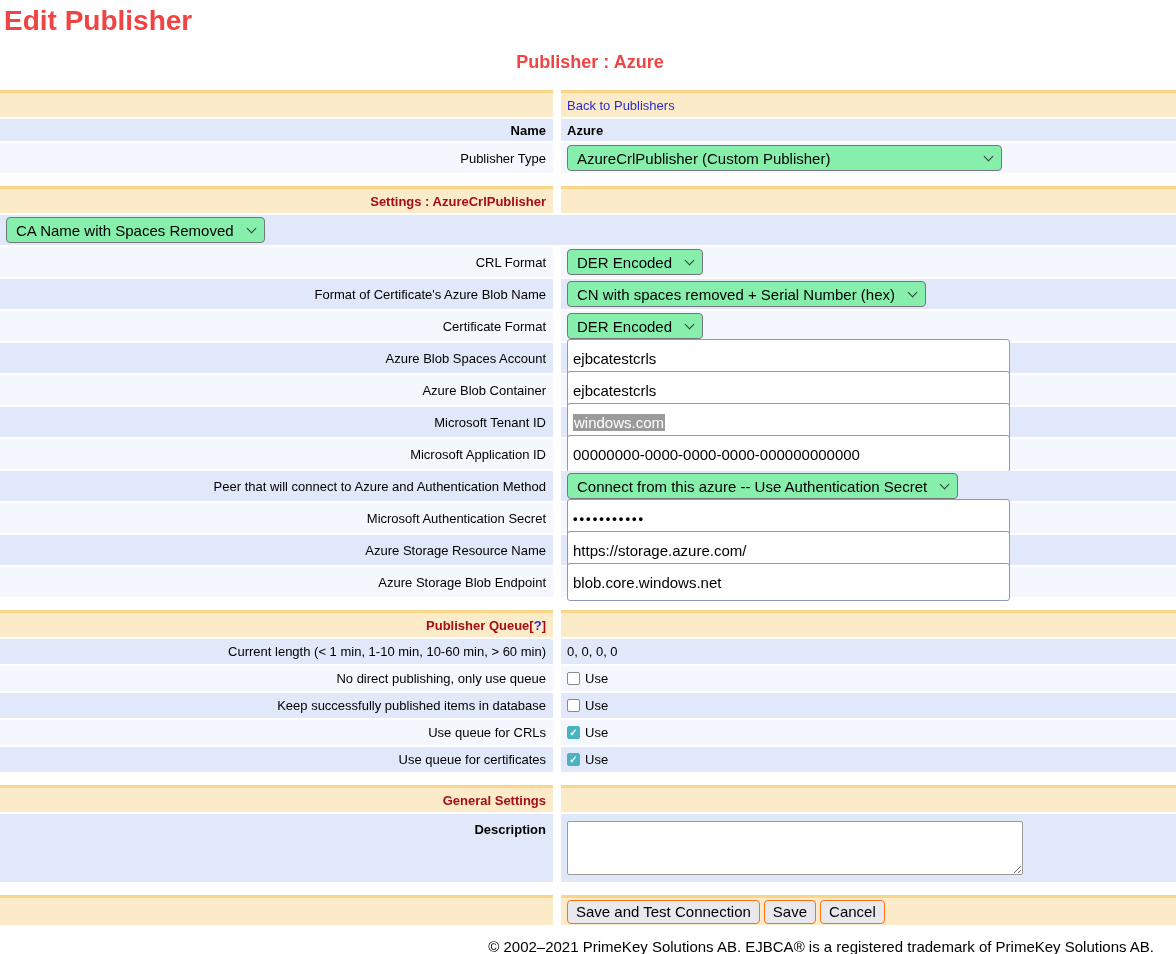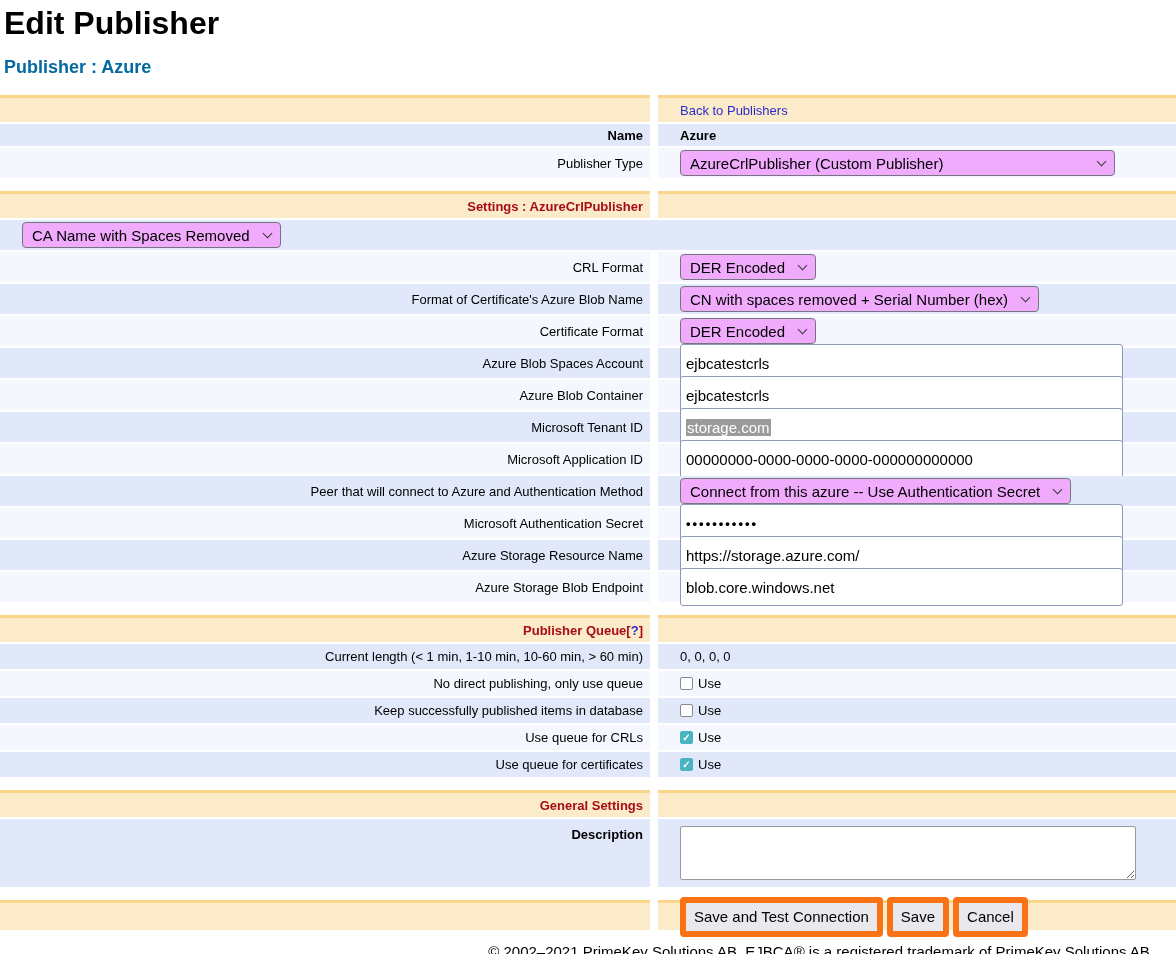--- a/index.html
+++ b/index.html
@@ -1,37 +1,37 @@
 <!DOCTYPE html>
 <html><head>
 <meta charset="utf-8">
 <style>
   html,body{margin:0;padding:0;background:#fff;}
   body{width:1176px;height:954px;font-family:"Liberation Sans",sans-serif;color:#000;overflow:hidden;}
-  h1{color:#000000;font-size:32px;font-weight:bold;margin:5px 0 0 4px;}
-  h2{color:#0369a1;font-size:18px;font-weight:bold;margin:15px 0 17px 4px;}
+  h1{color:#ef4444;font-size:28px;font-weight:bold;margin:5px 0 0 4px;}
+  h2{color:#ef4444;font-size:18px;font-weight:bold;margin:15px 0 17px 4px;text-align:center;}
   .tbl{margin:0 0 13px 0;}
   .row{display:flex;margin-bottom:2px;}
-  .lc{width:650px;margin-right:8px;box-sizing:border-box;display:flex;align-items:center;
+  .lc{width:553px;margin-right:8px;box-sizing:border-box;display:flex;align-items:center;
       justify-content:flex-end;padding:8px 7px;font-size:13px;}
-  .rc{flex:1;box-sizing:border-box;display:flex;align-items:center;padding:0 22px;font-size:13px;}
+  .rc{flex:1;box-sizing:border-box;display:flex;align-items:center;padding:0 6px;font-size:13px;}
   .hdr .lc,.hdr .rc{background:#fcebc9;border-top:3px solid #f9d689;height:27px;}
   .alt1 .lc,.alt1 .rc{background:#e1e8fa;}
   .alt2 .lc,.alt2 .rc{background:#f5f7fe;}
   .h22 .lc,.h22 .rc{height:22px;}
   .h30 .lc,.h30 .rc{height:30px;}
   .h25 .lc,.h25 .rc{height:25px;}
   .r-desc .lc,.r-desc .rc{height:68px;}
   .r-desc .lc{align-items:flex-start;padding-top:8px;font-weight:bold;}
   .b{font-weight:bold;}
   .red{color:#a50d12;font-weight:bold;font-size:13px;}
   a.link{color:#2b2bcc;text-decoration:none;font-size:13px;cursor:pointer;}
   .qmark{color:#2b2bcc;text-decoration:none;cursor:pointer;font-weight:bold;}
   
-  .sel{display:inline-flex;align-items:center;background:#f0abfc;border:1px solid #75757f;
+  .sel{display:inline-flex;align-items:center;background:#86efac;border:1px solid #75757f;
        border-radius:4px;height:26px;box-sizing:border-box;padding:0 9px;font-size:15px;
        cursor:default;white-space:nowrap;}
   .chev{width:6px;height:6px;border-right:1.7px solid #3a3a3a;border-bottom:1.7px solid #3a3a3a;
         transform:rotate(45deg);margin-left:14px;margin-top:-3px;flex:none;}
   .sel-wide{width:435px;justify-content:space-between;}
   
   .inp{width:443px;height:38px;box-sizing:border-box;border:1px solid #8e99b9;border-radius:3px;
        background:#fff;font-family:"Liberation Sans",sans-serif;font-size:15px;padding:0 5px;
        display:flex;align-items:center;}
   input.inp{padding:0 5px;}
@@ -41,21 +41,21 @@
   .cb{width:13px;height:13px;box-sizing:border-box;border:1px solid #8a8a8a;border-radius:2px;
       background:#fff;margin-right:5px;flex:none;display:inline-flex;align-items:center;
       justify-content:center;cursor:pointer;}
   .cb .mark{display:none;font-size:10px;line-height:10px;color:#fff;font-weight:bold;}
   .cb.checked{background:#49b3bf;border-color:#49b3bf;}
   .cb.checked .mark{display:inline;}
   
   textarea{width:456px;height:54px;box-sizing:border-box;border:1px solid #9a9a9a;border-radius:2px;
        resize:both;font-family:"Liberation Sans",sans-serif;font-size:14px;}
   
-  .btn{background:#e9e9ed;border:6px solid #f97316;border-radius:4px;height:40px;padding:0 8px;
+  .btn{background:#e9e9ed;border:1px solid #f97316;border-radius:4px;height:24px;padding:0 8px;
        font-family:"Liberation Sans",sans-serif;font-size:15px;cursor:pointer;margin-right:4px;}
   .footer{text-align:right;padding-right:22px;font-size:15px;margin-top:12px;}
 </style>
 </head>
 <body>
 
 <h1>Edit Publisher</h1>
 <h2>Publisher : Azure</h2>
 
 <div class="tbl">
@@ -136,21 +136,21 @@
     <div class="lc">Azure Blob Container</div>
     <div class="rc">
         <input class="inp" type="text" value="ejbcatestcrls" style="">
       </div>
   </div>
 
   <div class="row alt1 h30">
     <div class="lc">Microsoft Tenant ID</div>
     <div class="rc">
       <div class="inp">
-        <span class="selhl">storage.com</span>
+        <span class="selhl">windows.com</span>
       </div>
     </div>
   </div>
 
   <div class="row alt2 h30">
     <div class="lc">Microsoft Application ID</div>
     <div class="rc">
         <input class="inp" type="text" value="00000000-0000-0000-0000-000000000000" style="">
       </div>
   </div>

